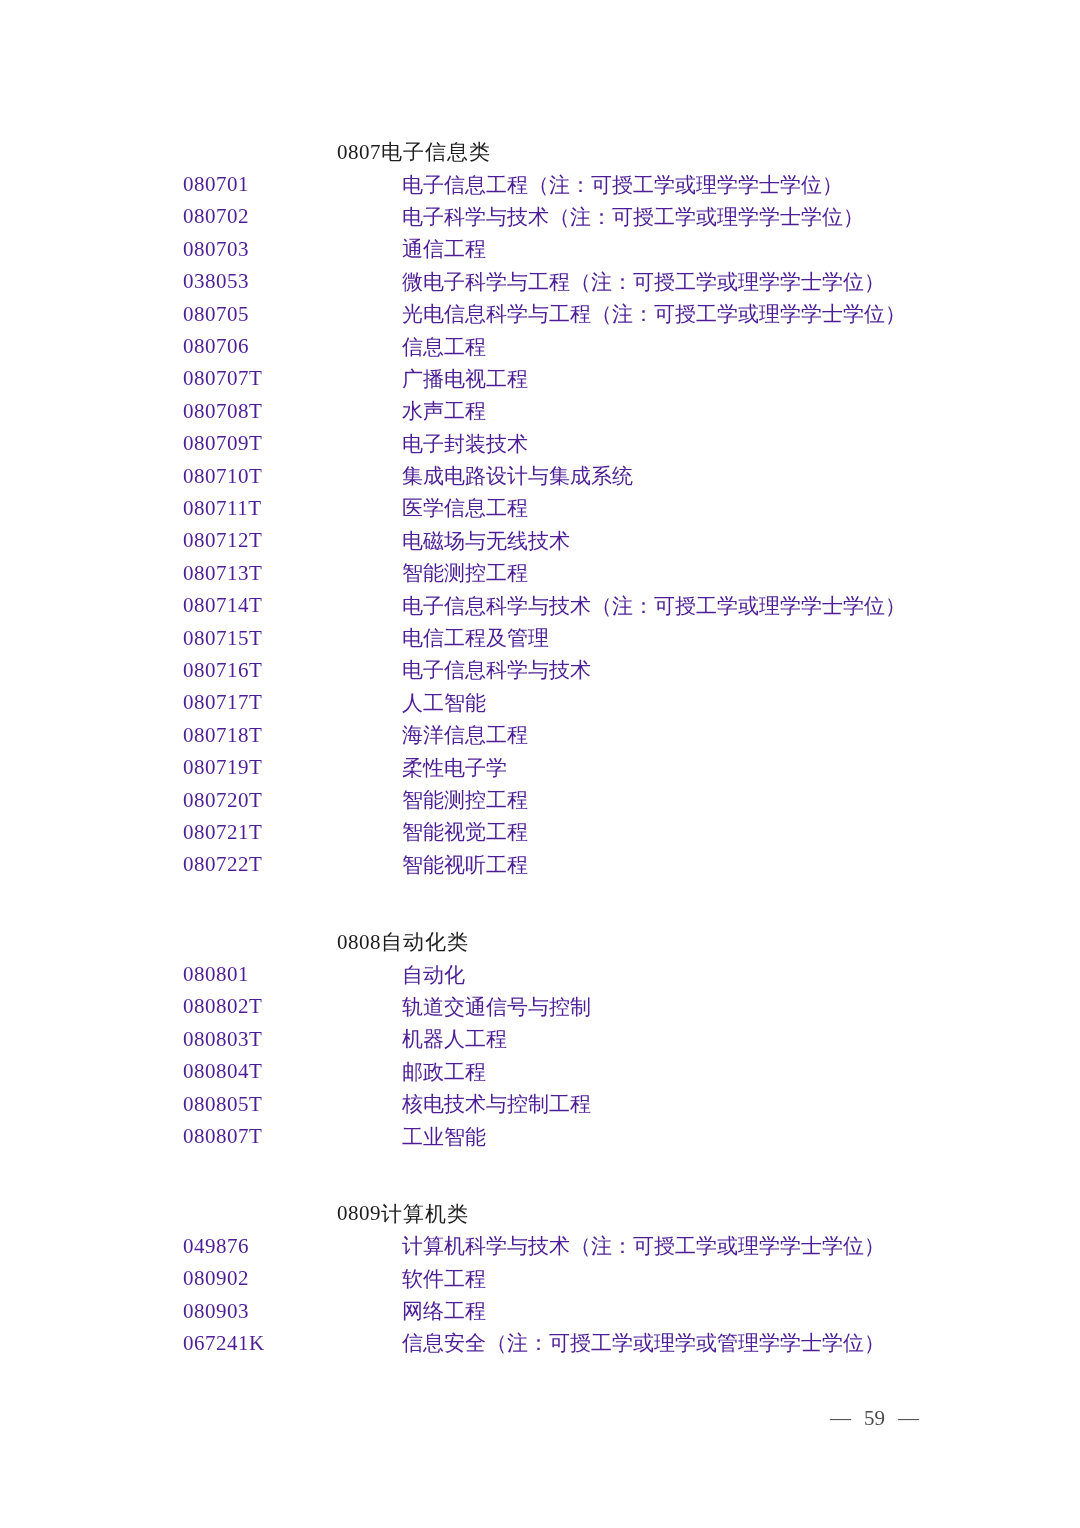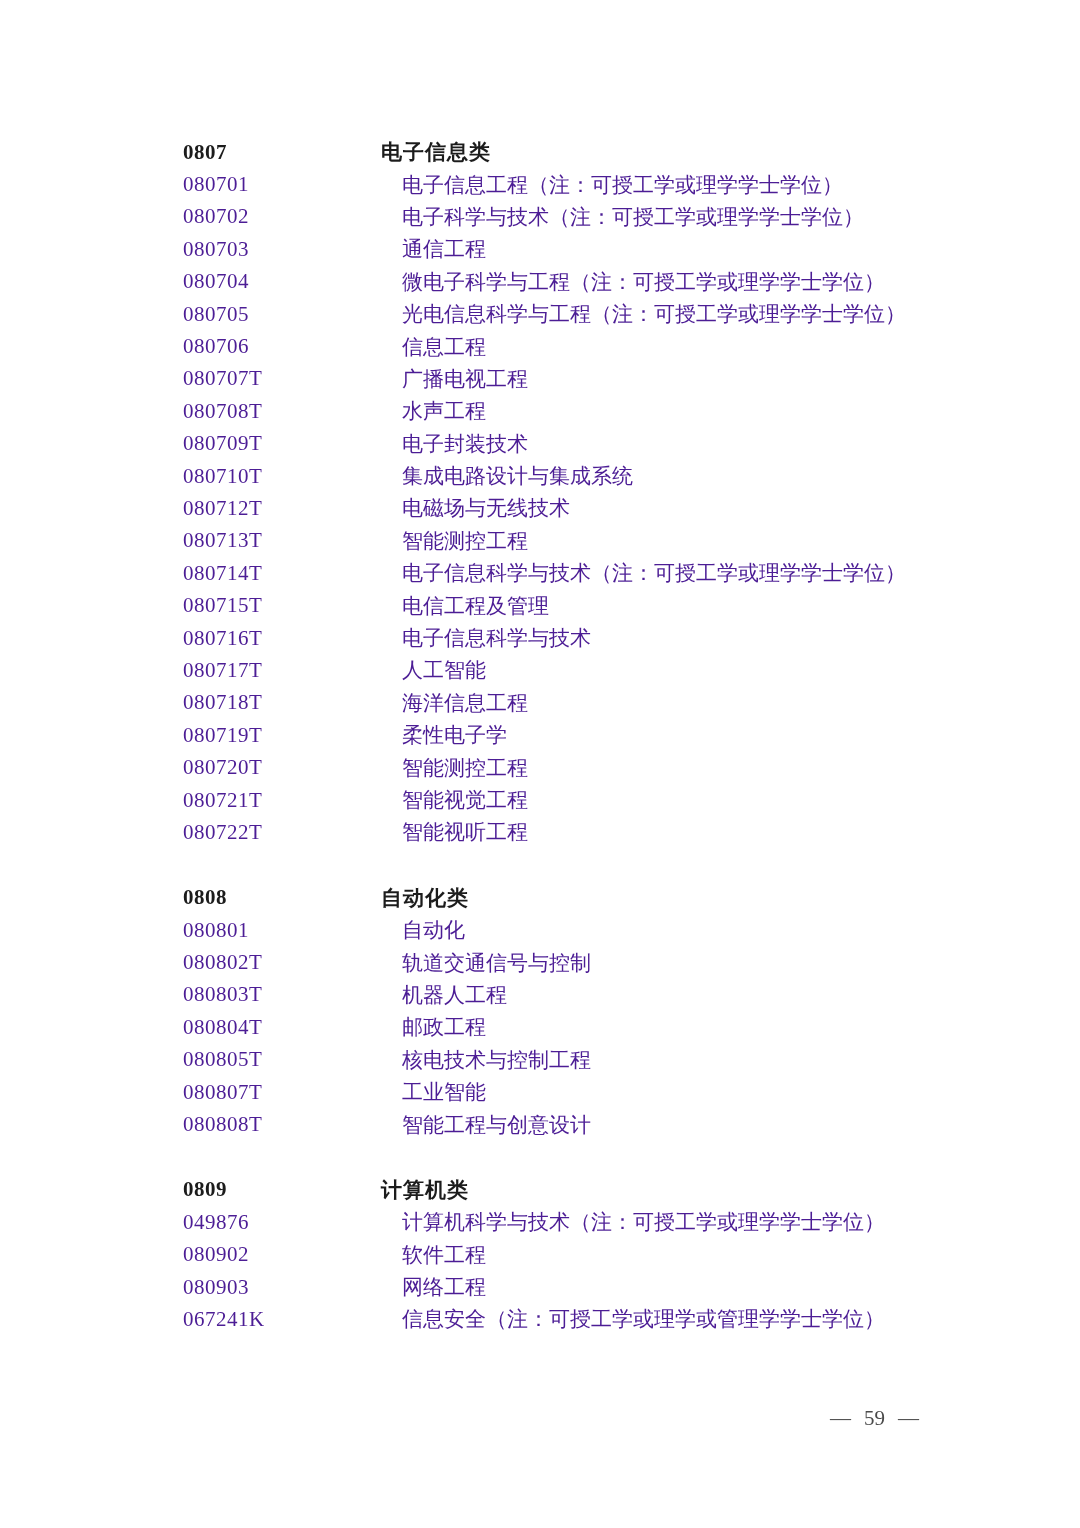--- a/index.html
+++ b/index.html
@@ -20,39 +20,40 @@
     height: 1528px;
     background: #ffffff;
   }
   .sections {
     position: absolute;
     left: 183px;
     top: 136px;
     width: 820px;
   }
   .section + .section {
-    margin-top: 33px;
+    margin-top: 45px;
   }
   .row {
     display: flex;
     align-items: center;
     height: 32.4px;
     font-size: 21px;
     color: #4c1d95;
     white-space: nowrap;
   }
   .code {
     width: 198px;
     flex: 0 0 198px;
     letter-spacing: 0.5px;
     font-family: "Liberation Serif", "DejaVu Serif", serif;
   }
   .header-row {
-    font-weight: 700;
+    font-weight: 400;
     color: #1c1c1c;
+    text-align: right;
   }
   .header-row .code {
     font-family: "Liberation Serif", "DejaVu Serif", serif;
   }
   .header-name {
     font-family: "Liberation Sans", "DejaVu Sans", sans-serif;
     letter-spacing: 1px;
   }
   .item-name {
     padding-left: 21px;
@@ -89,21 +90,21 @@
     <span class="code">080702</span>
     <span class="name item-name">电子科学与技术（注：可授工学或理学学士学位）</span>
   </div>
 
   <div class="row item-row">
     <span class="code">080703</span>
     <span class="name item-name">通信工程</span>
   </div>
 
   <div class="row item-row">
-    <span class="code">080704</span>
+    <span class="code">038053</span>
     <span class="name item-name">微电子科学与工程（注：可授工学或理学学士学位）</span>
   </div>
 
   <div class="row item-row">
     <span class="code">080705</span>
     <span class="name item-name">光电信息科学与工程（注：可授工学或理学学士学位）</span>
   </div>
 
   <div class="row item-row">
     <span class="code">080706</span>
@@ -123,20 +124,24 @@
   <div class="row item-row">
     <span class="code">080709T</span>
     <span class="name item-name">电子封装技术</span>
   </div>
 
   <div class="row item-row">
     <span class="code">080710T</span>
     <span class="name item-name">集成电路设计与集成系统</span>
   </div>
 
+  <div class="row item-row">
+    <span class="code">080711T</span>
+    <span class="name item-name">医学信息工程</span>
+  </div>
 
   <div class="row item-row">
     <span class="code">080712T</span>
     <span class="name item-name">电磁场与无线技术</span>
   </div>
 
   <div class="row item-row">
     <span class="code">080713T</span>
     <span class="name item-name">智能测控工程</span>
   </div>
@@ -218,24 +223,20 @@
     <span class="code">080805T</span>
     <span class="name item-name">核电技术与控制工程</span>
   </div>
 
 
   <div class="row item-row">
     <span class="code">080807T</span>
     <span class="name item-name">工业智能</span>
   </div>
 
-  <div class="row item-row">
-    <span class="code">080808T</span>
-    <span class="name item-name">智能工程与创意设计</span>
-  </div>
 </div>
   </section>
 
   <section class="section">
     <div class="row header-row">
       <span class="code">0809</span>
       <span class="name header-name">计算机类</span>
     </div>
     <div class="items">
   <div class="row item-row">

